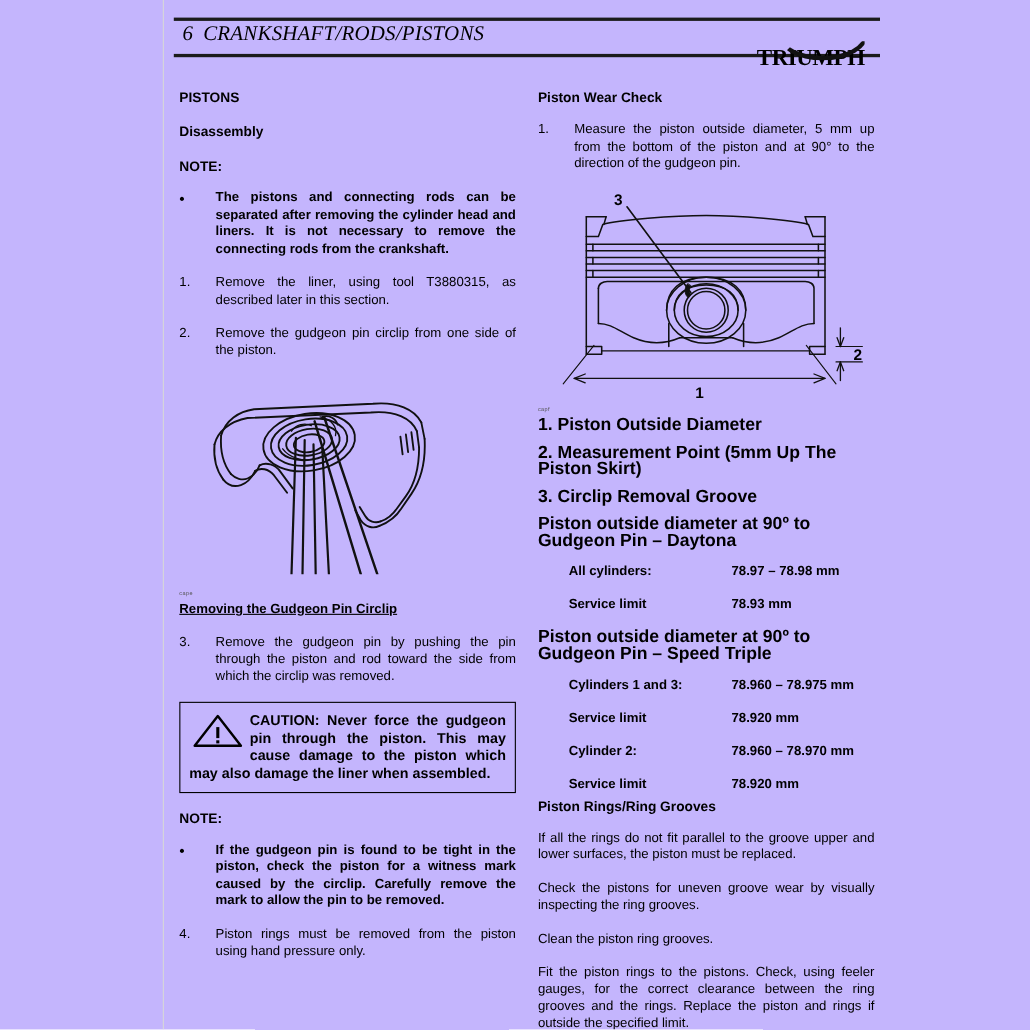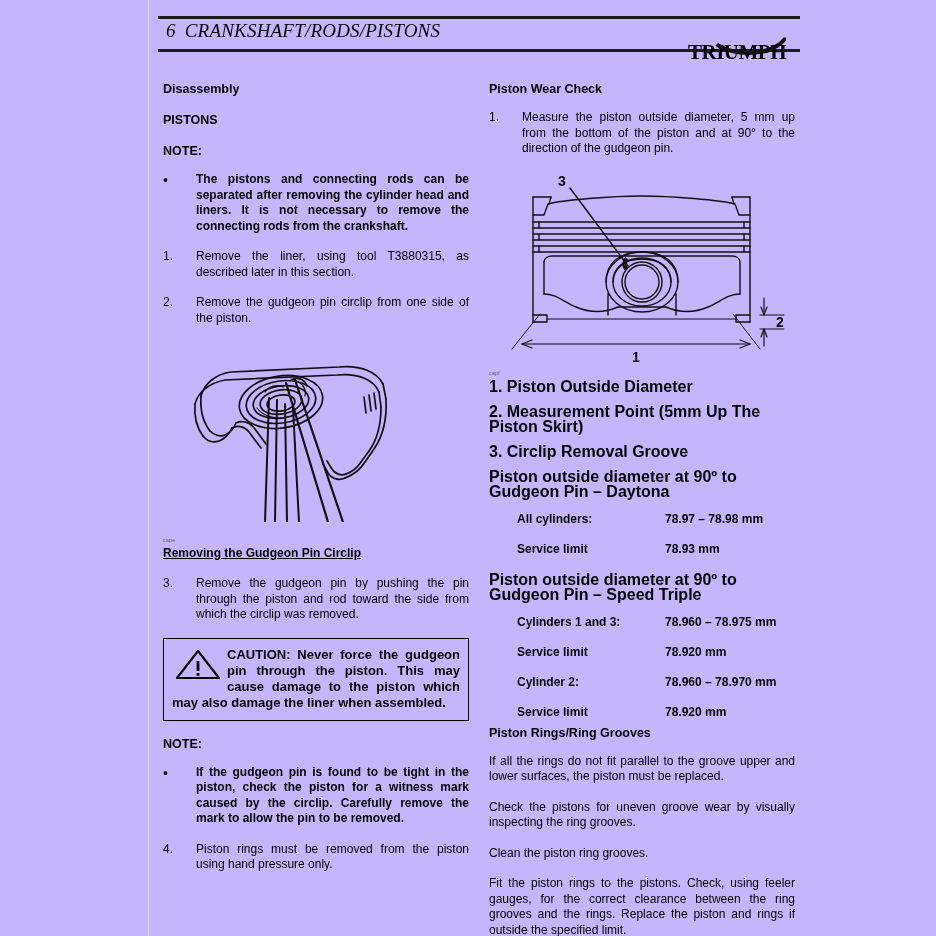--- a/index.html
+++ b/index.html
@@ -194,22 +194,22 @@
     <span class="pg">6</span><span>CRANKSHAFT/RODS/PISTONS</span>
   </div>
 
   <div class="logo">
     <div class="logo-text">TRIUMPH</div>
     <div class="logo-swoosh"></div>
   </div>
 
   <div class="col col-left">
 
+    <div class="h-bold">PISTONS</div>
     <div class="h-bold">Disassembly</div>
-    <div class="h-bold">PISTONS</div>
     <div class="h-bold tight">NOTE:</div>
 
     <div class="bullet-item bold">
       <span class="marker dot">•</span>
       <span>The pistons and connecting rods can be separated after removing the cylinder head and liners.  It is not necessary to remove the connecting rods from the crankshaft.</span>
     </div>
 
     <div class="num-item">
       <span class="marker">1.</span>
       <span>Remove the liner, using tool T3880315, as described later in this section.</span>

